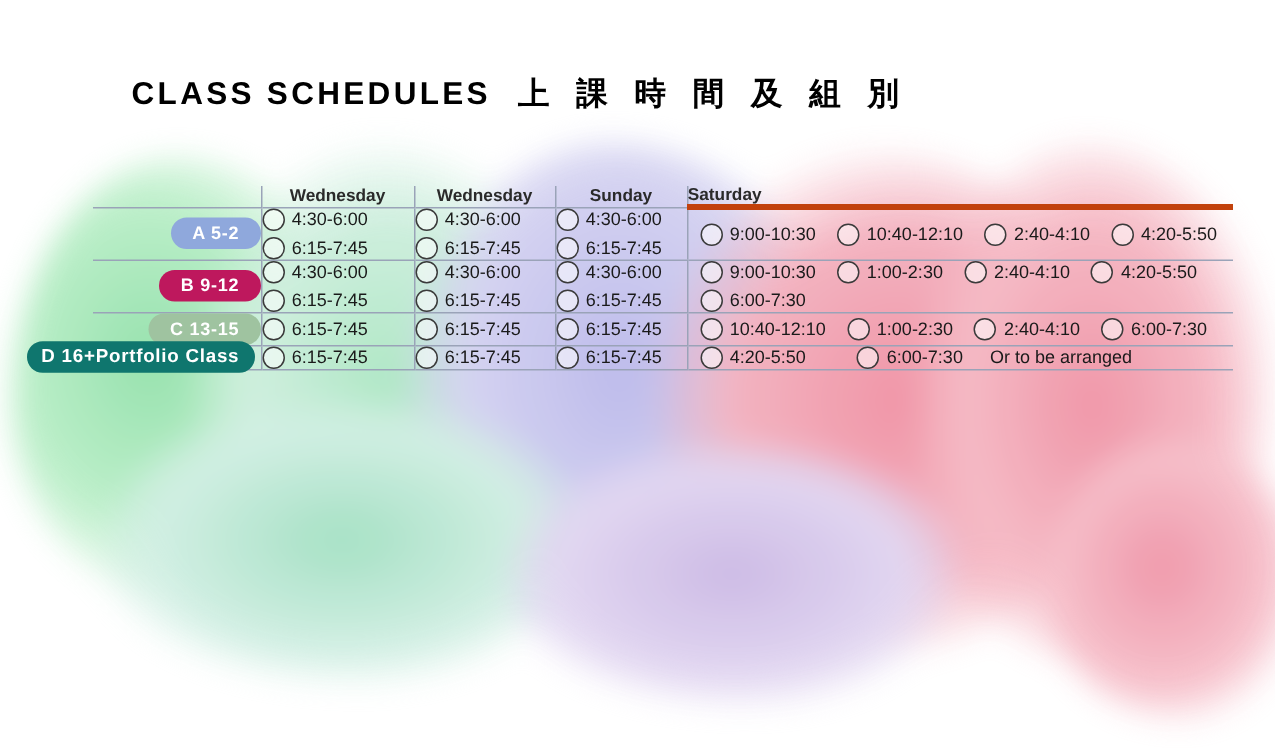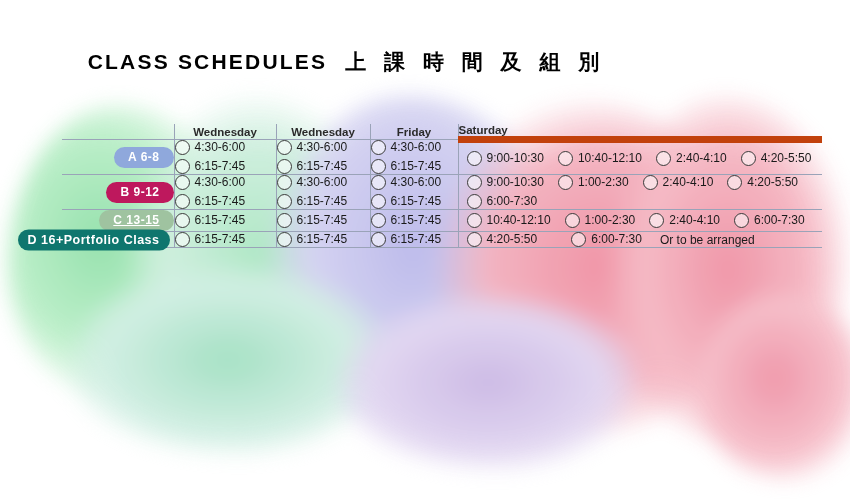--- a/index.html
+++ b/index.html
@@ -81,21 +81,21 @@
     padding: 6px 0 7px 0;
     border-bottom: 1px solid #9aa3b8;
   }
   th.blankhead { border-bottom: 1px solid #9aa3b8; }
   th.sathead {
     font-size: 11.5px;
     font-weight: bold;
     color: #2a2a2a;
     text-align: left;
     padding: 6px 0 7px 8px;
-    border-bottom: 7px solid #c2410c;
+    border-bottom: 4px solid #c2410c;
   }
 
   .vsep-left  { border-left: 1px solid #9aa3b8; }
 
   .rowcell {
     border-bottom: 1px solid #9aa3b8;
     padding: 6px 0 7px 0;
   }
   .labelcell {
     border-bottom: 1px solid #9aa3b8;
@@ -111,21 +111,21 @@
     color: #ffffff;
     font-size: 12px;
     font-weight: bold;
     padding: 3px 14px;
     line-height: 15px;
     letter-spacing: 0.5px;
     white-space: nowrap;
   }
   .pill-a { background: #8fa8dc; }
   .pill-b { background: #be185d; }
-  .pill-c { background: #9fc3a0; text-decoration: underline; }
+  .pill-c { background: #9fc3a0; }
   .pill-d {
     background: #0f766e;
     padding: 3px 10px;
     font-size: 12.5px;
     position: absolute;
     right: 4px;
     top: 50%;
     transform: translateY(-50%);
     white-space: nowrap;
   }
@@ -189,29 +189,29 @@
       <col style="width:102px">
       <col style="width:94px">
       <col style="width:88px">
       <col style="width:364px">
     </colgroup>
     <thead>
       <tr>
         <th class="blankhead"></th>
         <th class="dayhead vsep-left">Wednesday</th>
         <th class="dayhead vsep-left">Wednesday</th>
-        <th class="dayhead vsep-left">Friday</th>
+        <th class="dayhead vsep-left">Sunday</th>
         <th class="sathead vsep-left">Saturday</th>
       </tr>
     </thead>
     <tbody>
 
       <tr>
         <td class="labelcell">
-          <span class="pill pill-a">A 6-8</span>
+          <span class="pill pill-a">A 5-2</span>
         </td>
         <td class="rowcell vsep-left">
           <div class="slots dayslots">
             <div class="slot">
                 <span class="circle"></span>
                 <span class="slot-text">4:30-6:00</span>
               </div>
             <div class="slot">
                 <span class="circle"></span>
                 <span class="slot-text">6:15-7:45</span>

